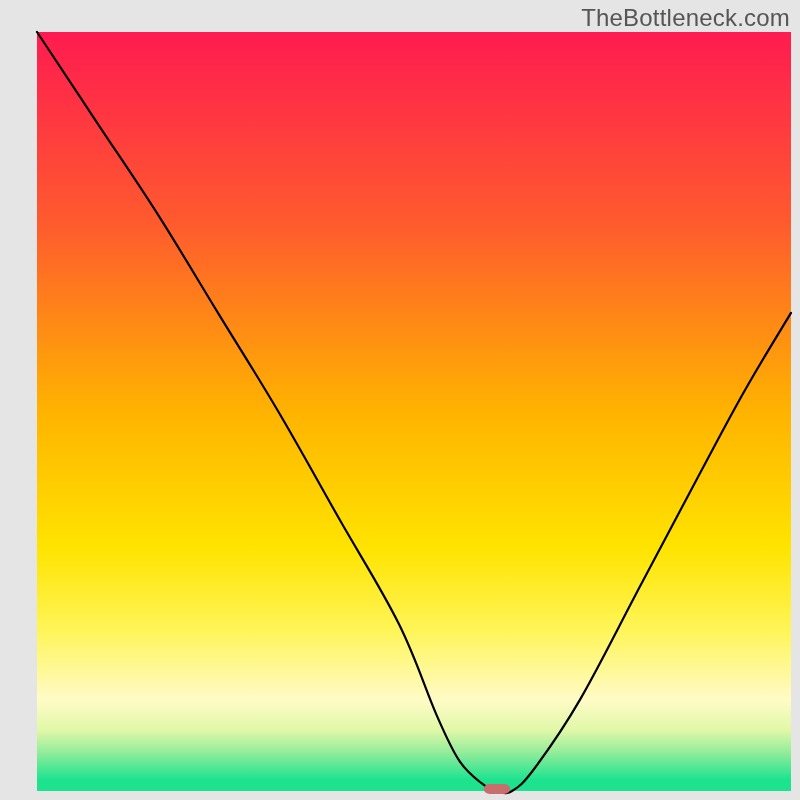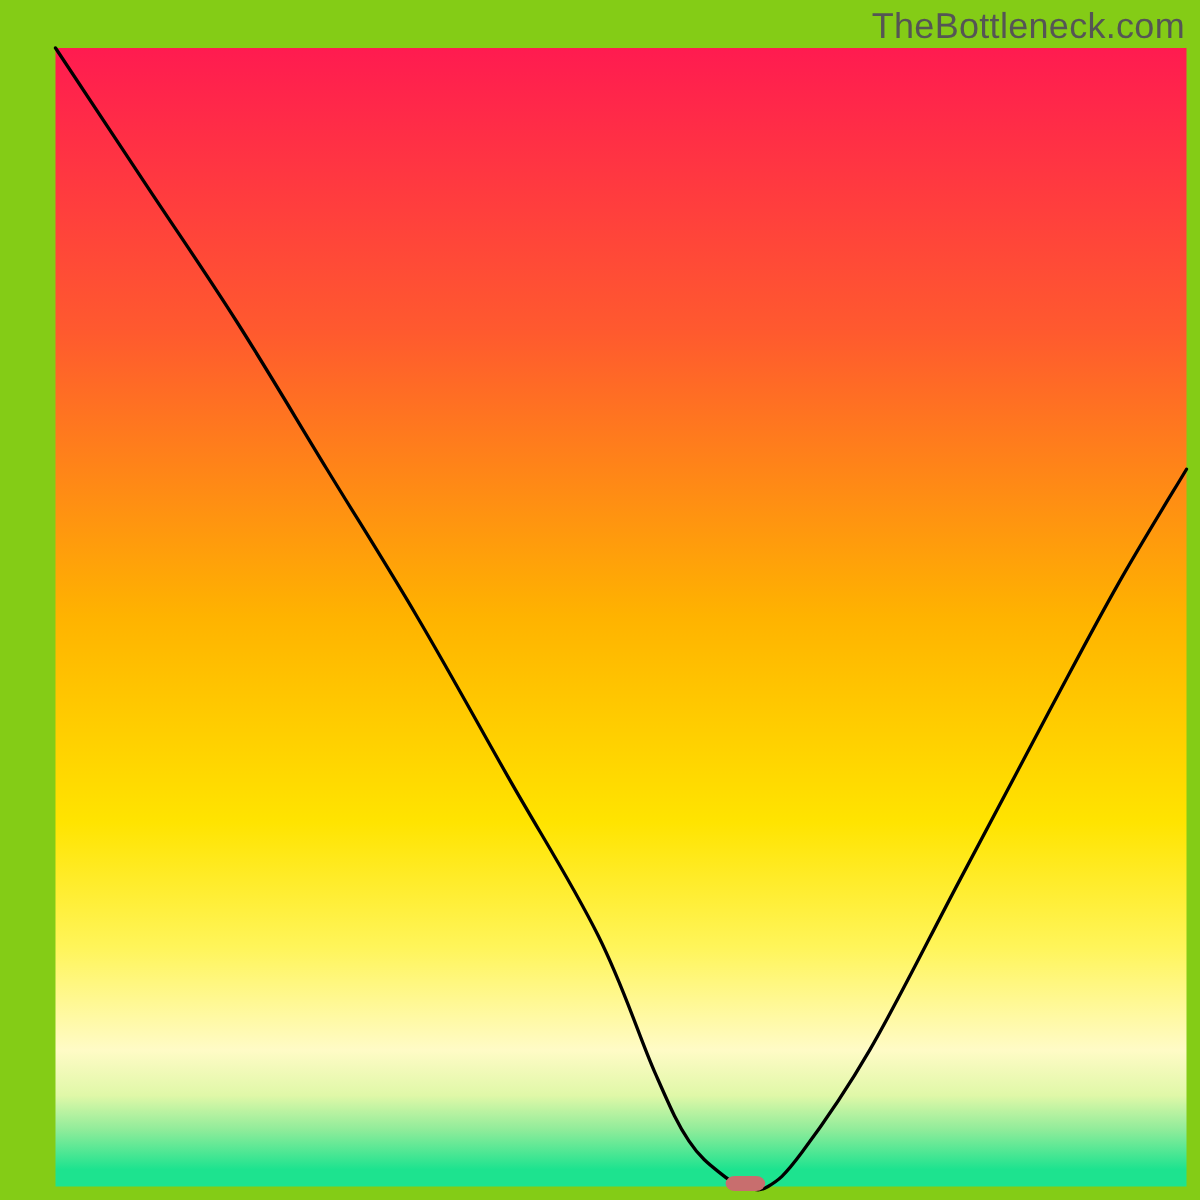--- a/index.html
+++ b/index.html
@@ -7,21 +7,21 @@
     padding: 0;
     width: 800px;
     height: 800px;
     background: #000;
     overflow: hidden;
   }
   .frame {
     position: relative;
     width: 800px;
     height: 800px;
-    background: #84cc16;
+    background: #e5e5e5;
   }
   .watermark {
     position: absolute;
     top: 4px;
     right: 10px;
     font-family: Arial, sans-serif;
     font-size: 24px;
     font-weight: 400;
     color: #555555;
     letter-spacing: 0.2px;

